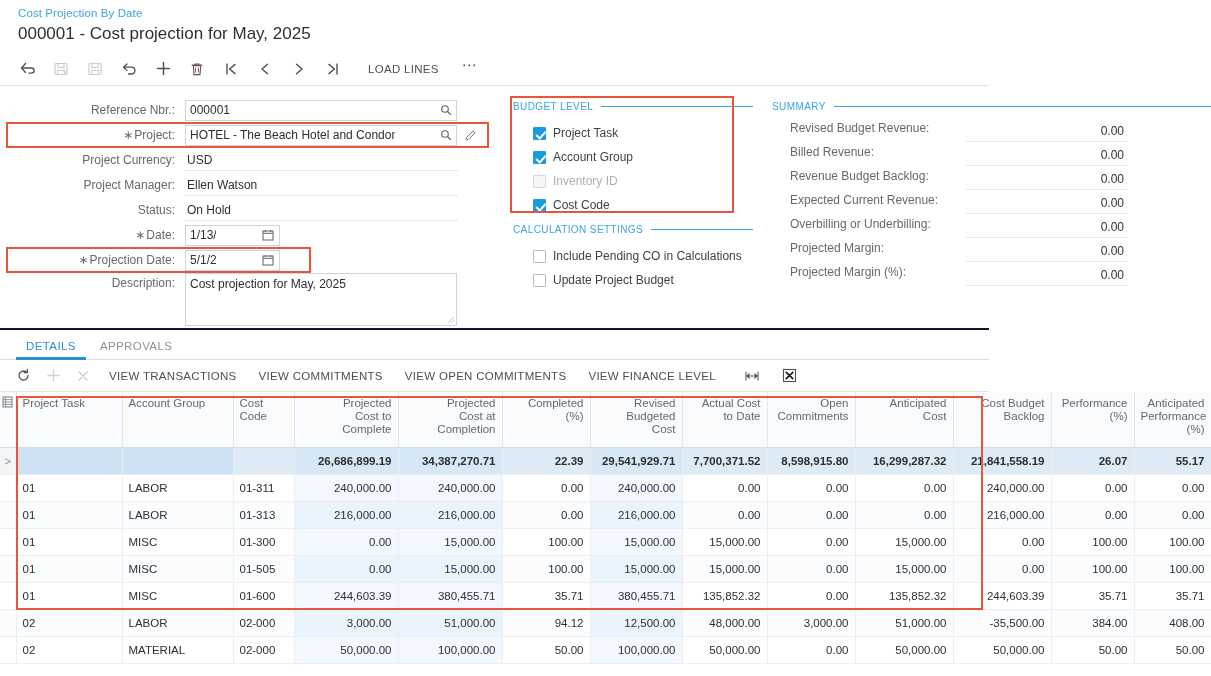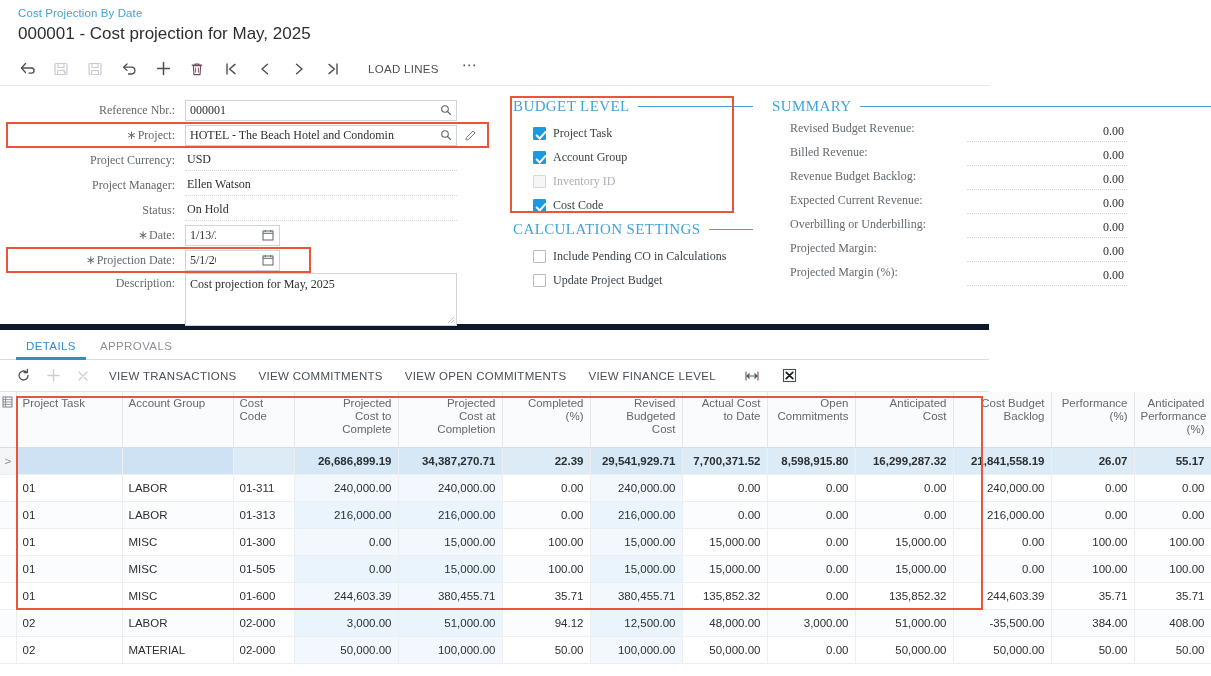--- a/index.html
+++ b/index.html
@@ -50,23 +50,22 @@
   .tb-dots {
     height: 30px; display:flex; align-items:center; justify-content:center;
     width: 30px; margin-left: 4px; color:#4a5055; font-size:15px;
     letter-spacing:1px; cursor:pointer; padding-bottom:7px;
   }
 
   
   .form-area {
     position: relative;
     height: 244px;
-    border-bottom: 6px solid #0f172a;
+    border-bottom: 2px solid #0f172a;
     padding-top: 12px;
-    font-family: Liberation Serif, serif;
   }
   .col-left { position: absolute; left: 0; top: 12px; width: 505px; }
   .col-mid  { position: absolute; left: 513px; top: 12px; width: 240px; }
   .col-right{ position: absolute; left: 762px; top: 12px; width: 440px; margin-left: 10px; }
 
   .frow { display: flex; align-items: center; height: 24px; margin-bottom: 1px; }
   .flabel {
     width: 185px; text-align: right; padding-right: 10px;
     color: #63696e; font-size: 12px; white-space: nowrap;
   }
@@ -98,21 +97,21 @@
   }
   .ta-grip {
     position: absolute; right: 1px; bottom: 1px; width: 8px; height: 8px;
   }
 
   
   .hl { position: absolute; border: 2px solid #e8553a; pointer-events: none; }
 
   
   .sec-head { display: flex; align-items: center; margin-bottom: 7px; height: 16px; }
-  .sec-head .t { color: #3ca4dd; font-size: 15px; letter-spacing:.4px; white-space: nowrap; }
+  .sec-head .t { color: #3ca4dd; font-size: 10px; letter-spacing:.4px; white-space: nowrap; }
   .sec-head .ln { flex: 1; height: 1px; background: #3ca4dd; margin-left: 8px; }
 
   .cbrow { display: flex; align-items: center; height: 24px; padding-left: 20px; }
   .cb {
     width: 13px; height: 13px; border: 1px solid #b5bcc2; background: #fff;
     border-radius: 1px; margin-right: 7px; flex: none; position: relative;
   }
   .cb.checked { background: #1a9ae0; border-color: #1a9ae0; }
   .cb.checked::after {
     content: ""; position: absolute; left: 4px; top: 1px;

